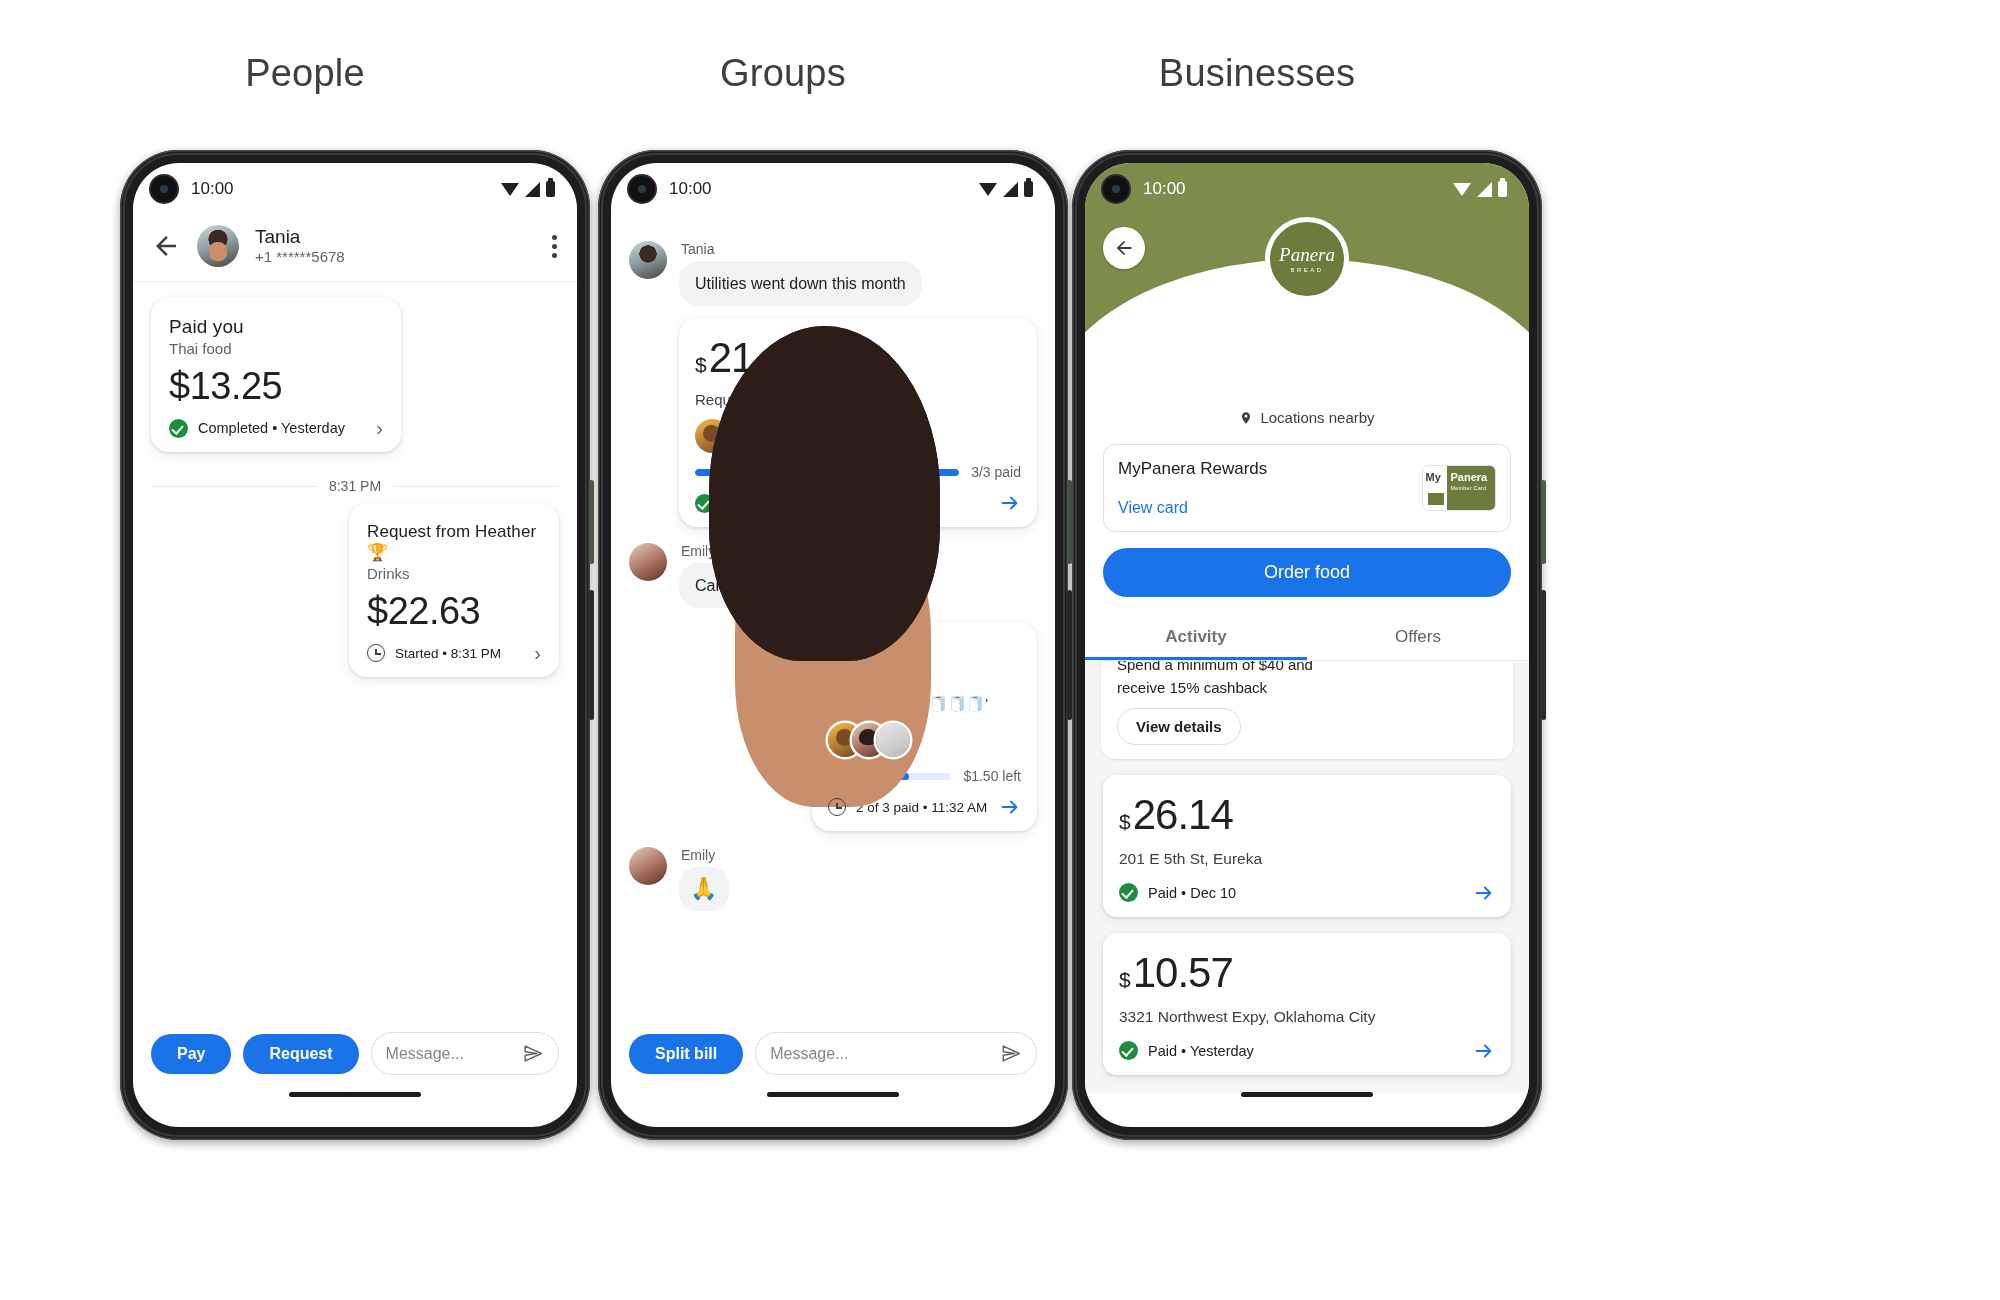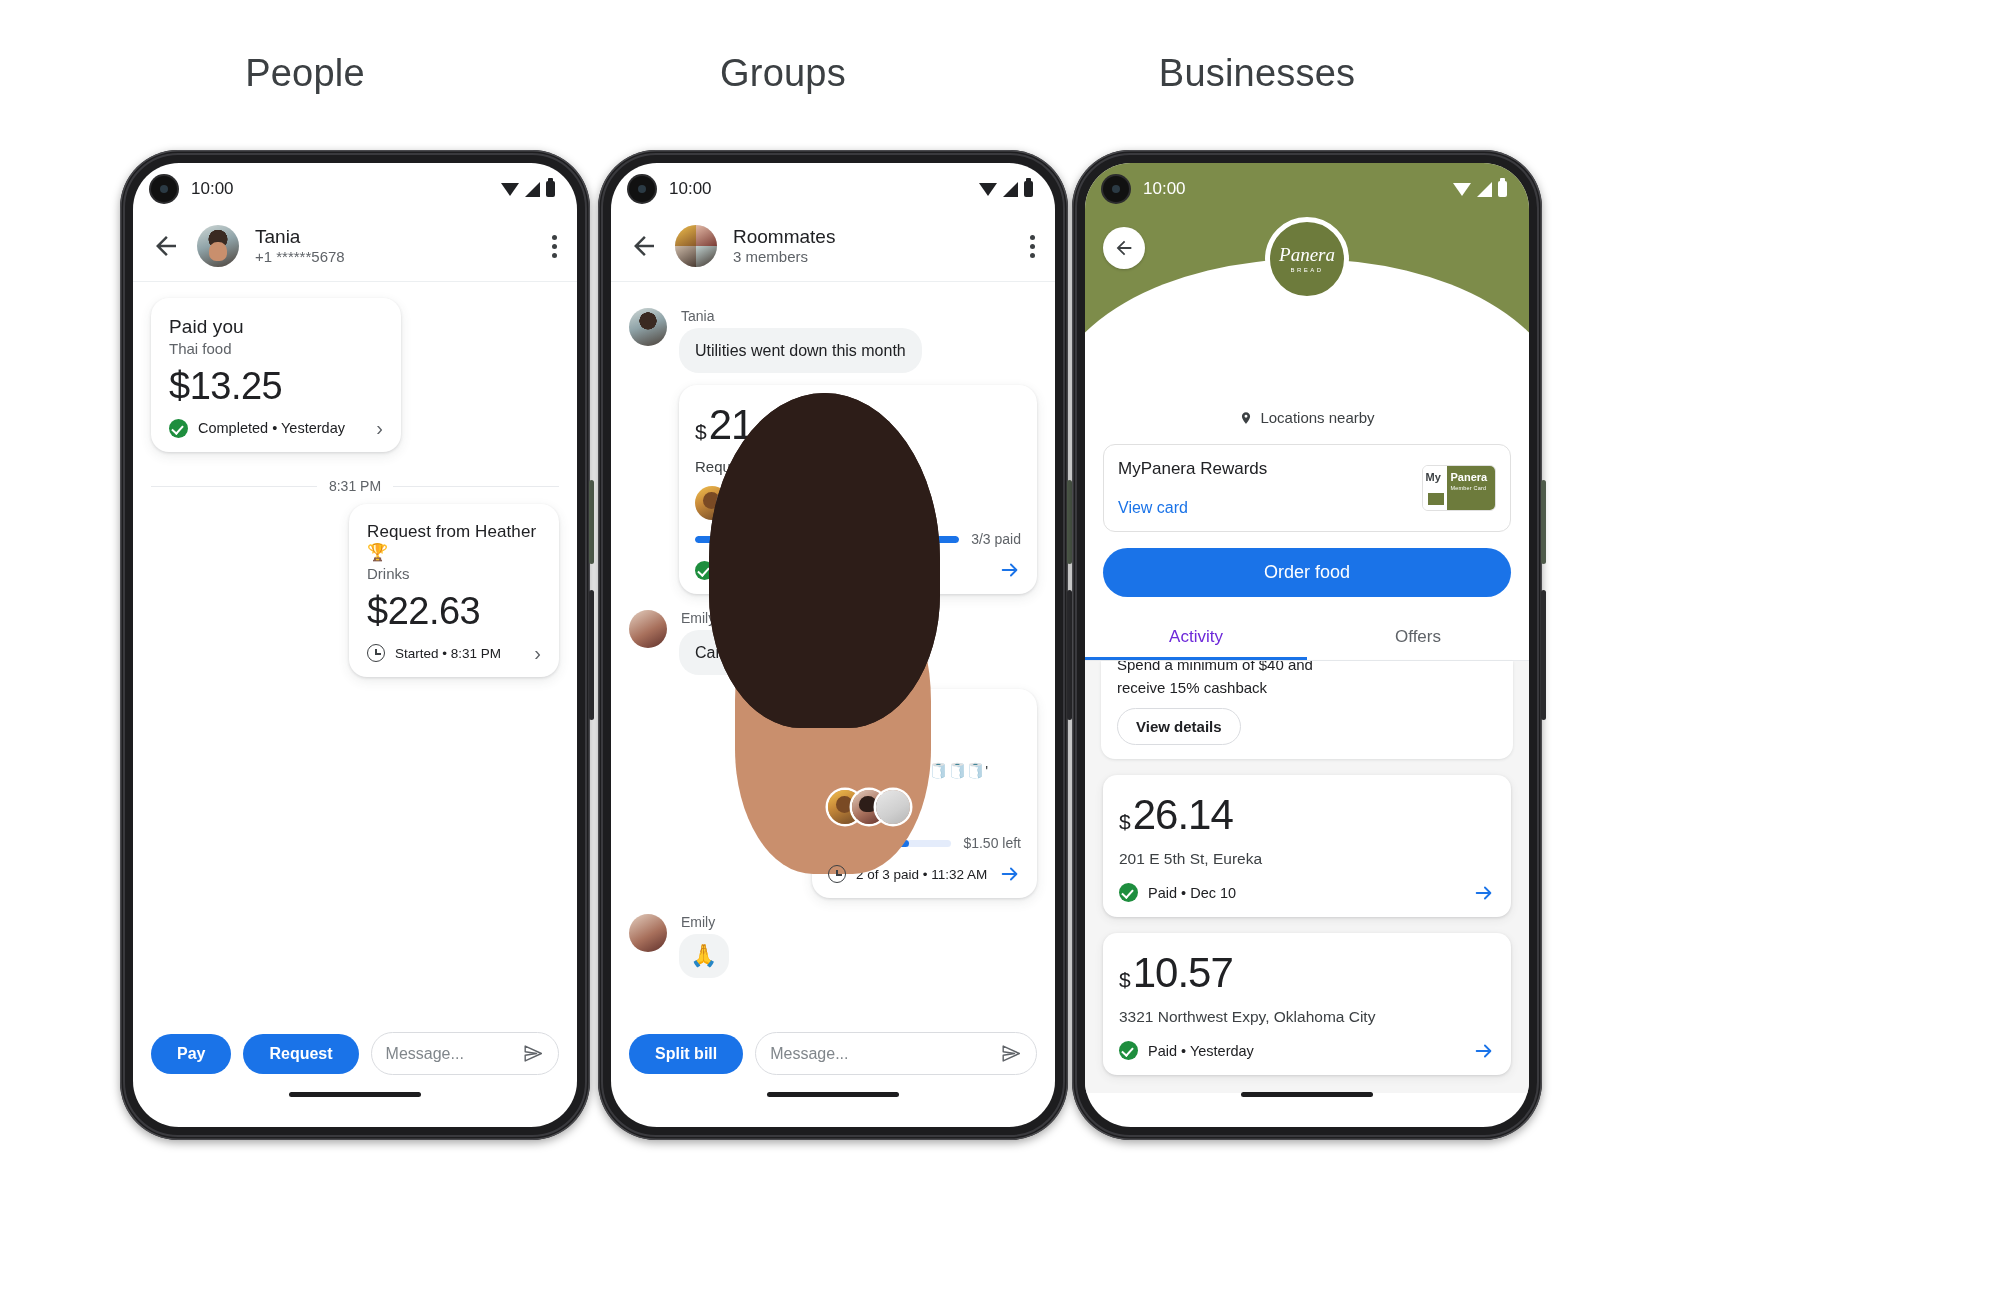--- a/index.html
+++ b/index.html
@@ -201,21 +201,21 @@
   .mc-my { position:absolute; left:-22px; top:5px; font-size:11px; font-weight:700; color:#3c4043; }
   .mc-pn { position:absolute; left:3px; top:5px; font-size:11px; font-weight:700; color:#fff; }
   .mc-sub{ position:absolute; left:3px; top:19px; font-size:5.5px; color:#fff; letter-spacing:.2px; }
 
   .order-btn {
     margin: 16px 18px 0; background: #1a73e8; color: #fff; border-radius: 26px;
     text-align: center; padding: 14px 0; font-size: 18px; font-weight: 500;
   }
   .tabs { display: flex; margin-top: 18px; border-bottom: 1px solid #e8eaed; }
   .tab { flex: 1; text-align: center; padding: 12px 0 13px; font-size: 17px; color:#5f6368; }
-  .tab.active { color: #6d28d9; font-weight: 400; box-shadow: inset 0 -3px 0 #1a73e8; }
+  .tab.active { color: #737373; font-weight: 700; box-shadow: inset 0 -3px 0 #1a73e8; }
 
   .biz-body { background: #f5f5f5; padding: 0 18px 18px; position: relative; }
   .offer-peek {
     background: #fff; border-radius: 0 0 14px 14px; padding: 0 16px 14px;
     margin: 0 -2px; box-shadow: 0 1px 3px rgba(60,64,67,.12);
     position: relative; width: calc(100% + 4px);
   }
   .offer-cut { height: 16px; overflow: hidden; position: relative; }
   .offer-line { font-size: 15px; color: #202124; margin-top: 2px; }
   .view-details {
@@ -356,40 +356,20 @@
             <i></i>
           </div>
         <div class="st-time">10:00</div>
         <div class="st-icons">
           <span class="ic-wifi"></span>
           <span class="ic-sig"></span>
           <span class="ic-bat"></span>
         </div>
       </div>
 
-      <div class="chat-header">
-        <svg class="back-arrow" viewBox="0 0 24 24">
-          <path d="M20 11H7.8l5.6-5.6L12 4l-8 8 8 8 1.4-1.4L7.8 13H20z" fill="#3c4043"></path>
-        </svg>
-        <div class="avatar hdr-av ph-group">
-          <span class="q q1"></span>
-            <span class="q q2"></span>
-            <span class="q q3"></span>
-            <span class="q q4"></span>
-        </div>
-        <div class="hdr-txt">
-          <div class="hdr-name">Roommates</div>
-          <div class="hdr-sub">3 members</div>
-        </div>
-        <div class="kebab">
-            <span></span>
-            <span></span>
-            <span></span>
-          </div>
-      </div>
 
       <div class="convo" style="padding-top:10px;">
 
         <div class="msg-row">
           <div class="msg-av ph-tania"></div>
           <div class="msg-col">
             <div class="sender">Tania</div>
             <div class="bubble sm">Utilities went down this month</div>
           </div>
         </div>

